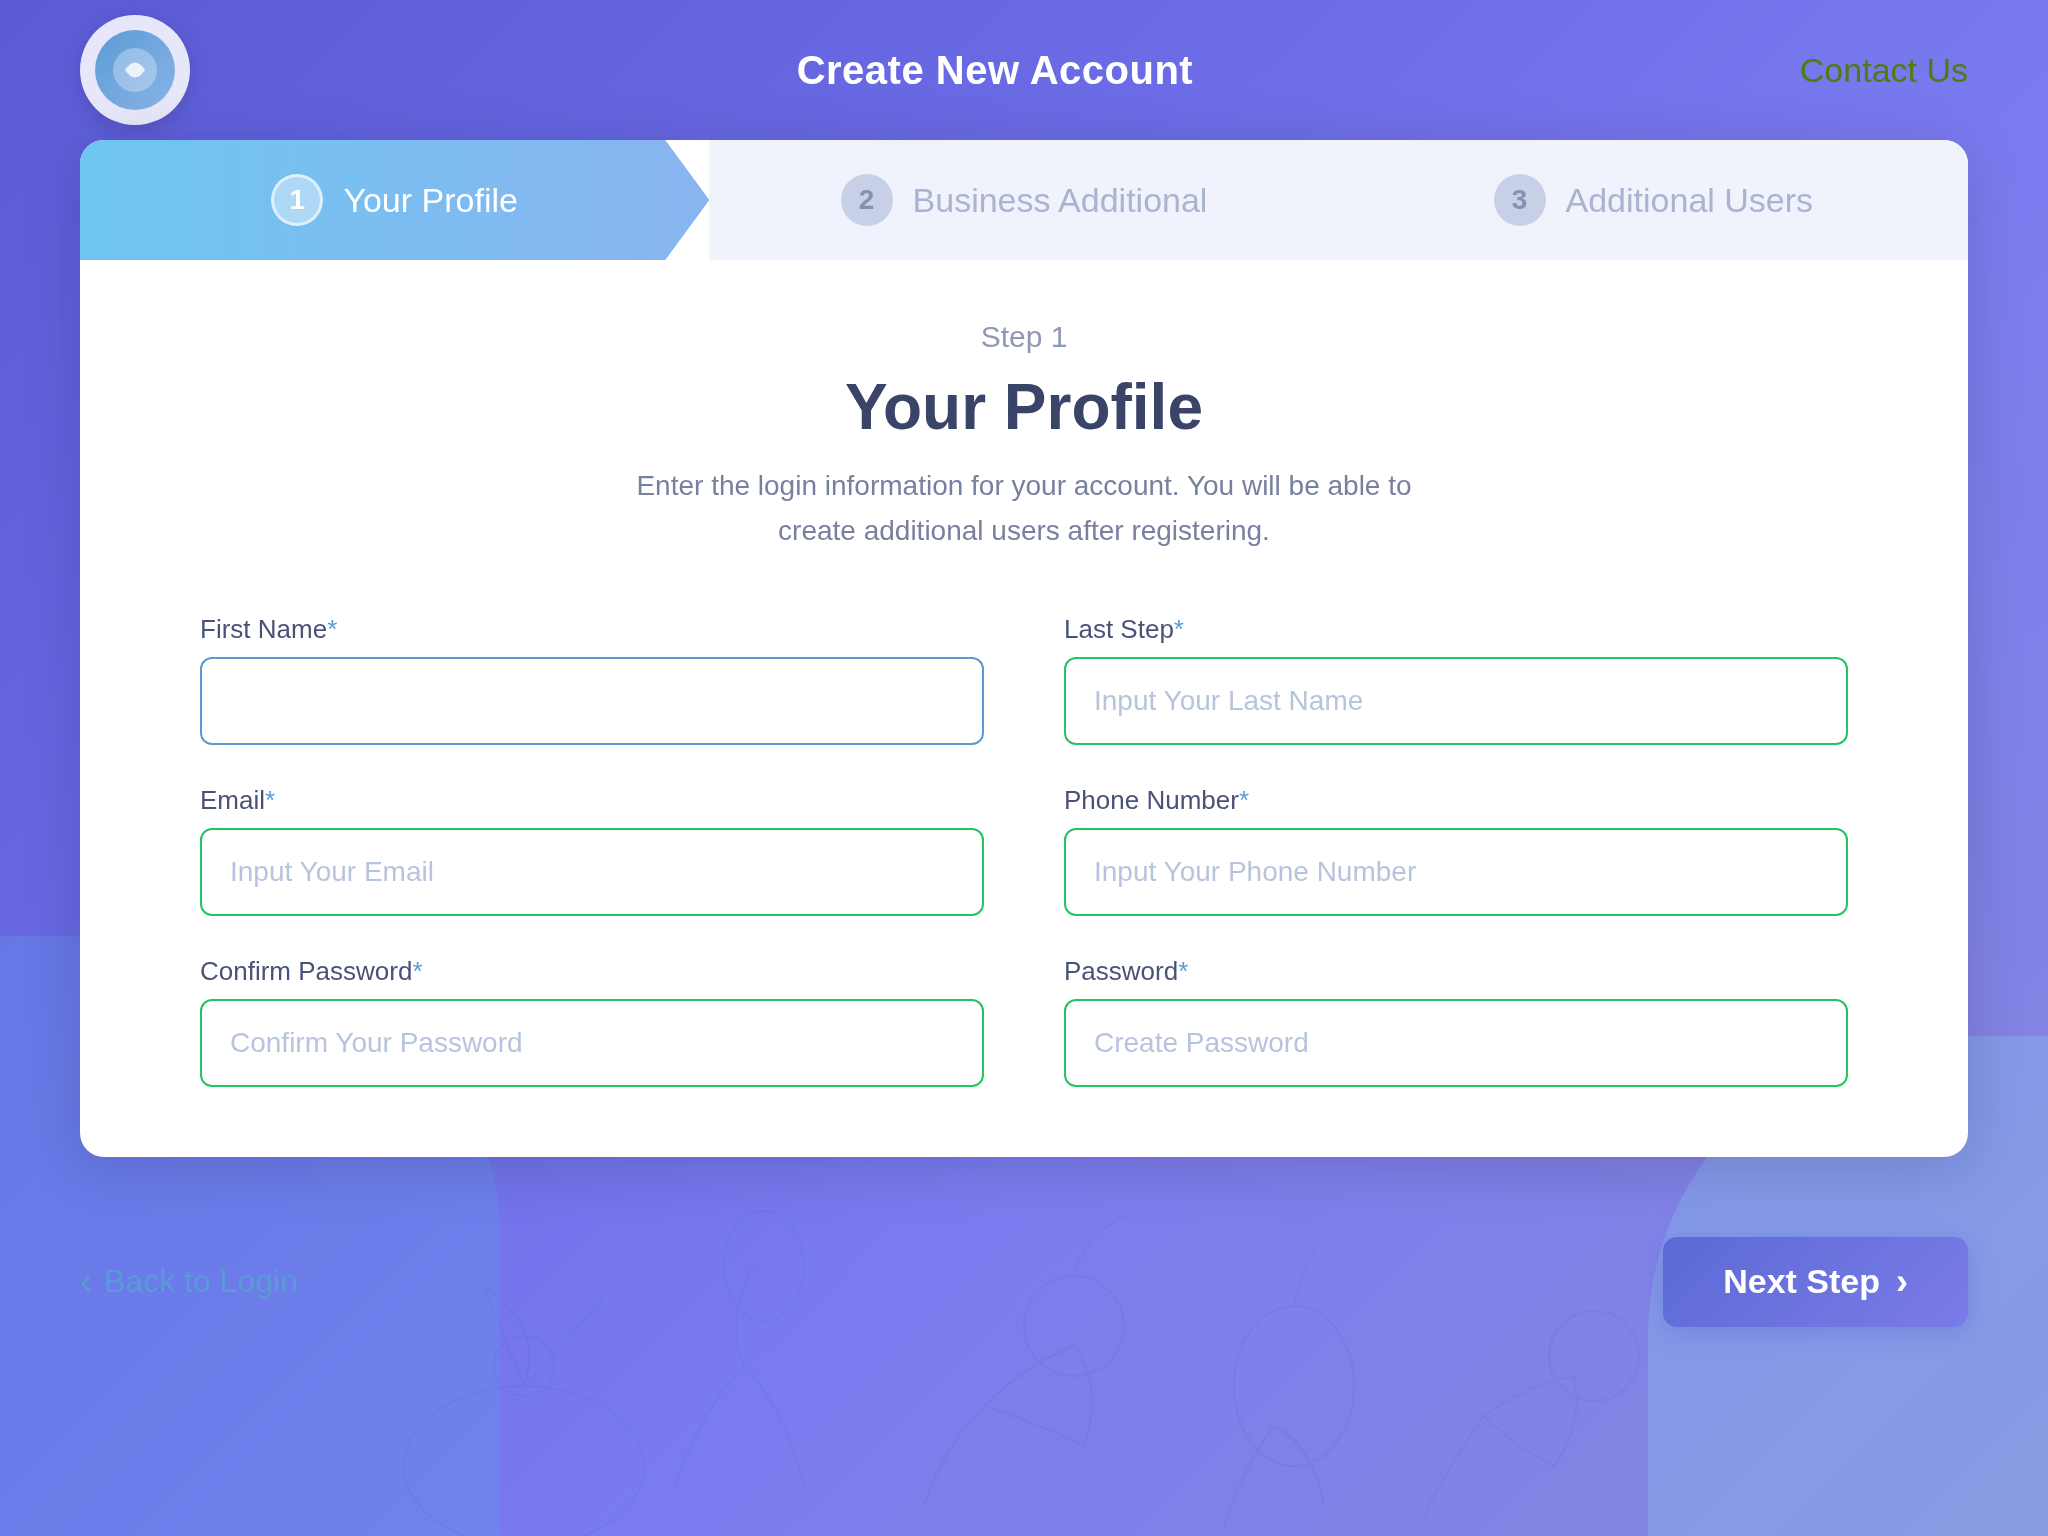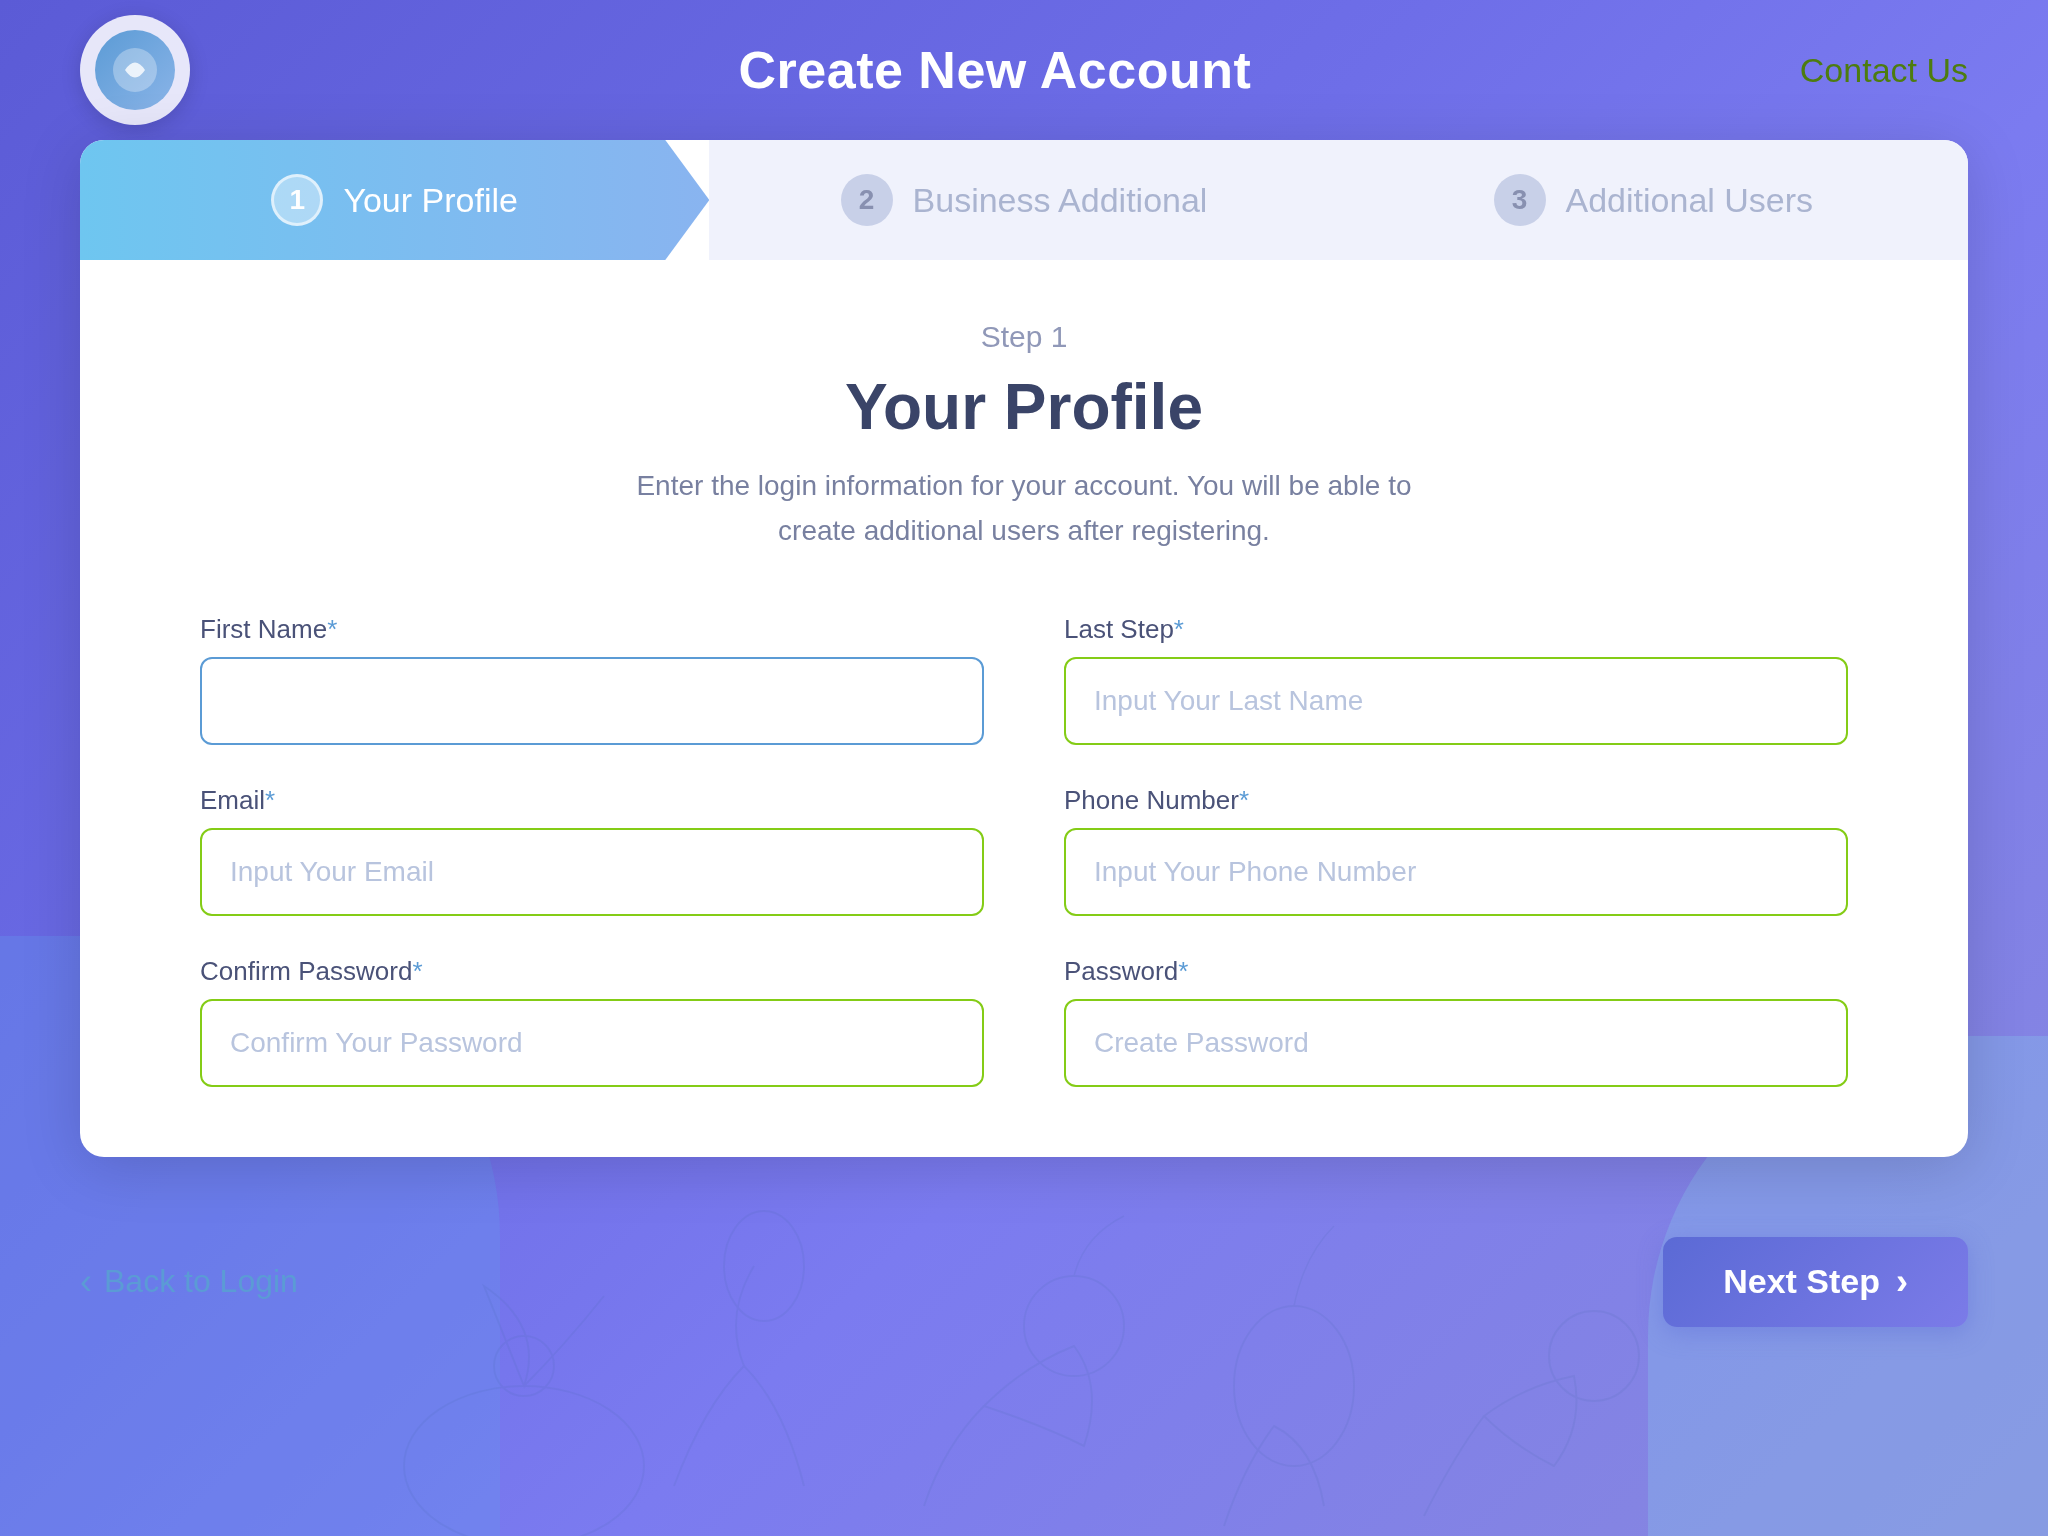--- a/index.html
+++ b/index.html
@@ -63,21 +63,21 @@
       width: 80px;
       height: 80px;
       border-radius: 50%;
       background: linear-gradient(135deg, #5b9bd5, #8ab4e8);
       display: flex;
       align-items: center;
       justify-content: center;
     }
 
     .header-title {
-      font-size: 52px;
+      font-size: 40px;
       font-weight: 600;
       color: #ffffff;
       letter-spacing: 0.5px;
     }
 
     .contact-us {
       font-size: 34px;
       color: #4d7c0f;
       cursor: pointer;
       background: none;
@@ -208,21 +208,21 @@
       font-weight: 500;
     }
 
     .form-label span.required {
       color: #5b9bd5;
     }
 
     .form-input {
       width: 100%;
       height: 88px;
-      border: 2px solid #84cc16;
+      border: 2px solid #22c55e;
       border-radius: 12px;
       padding: 0 28px;
       font-size: 28px;
       color: #3a4468;
       background: #ffffff;
       outline: none;
       font-family: inherit;
       transition: border-color 0.2s;
     }
 

